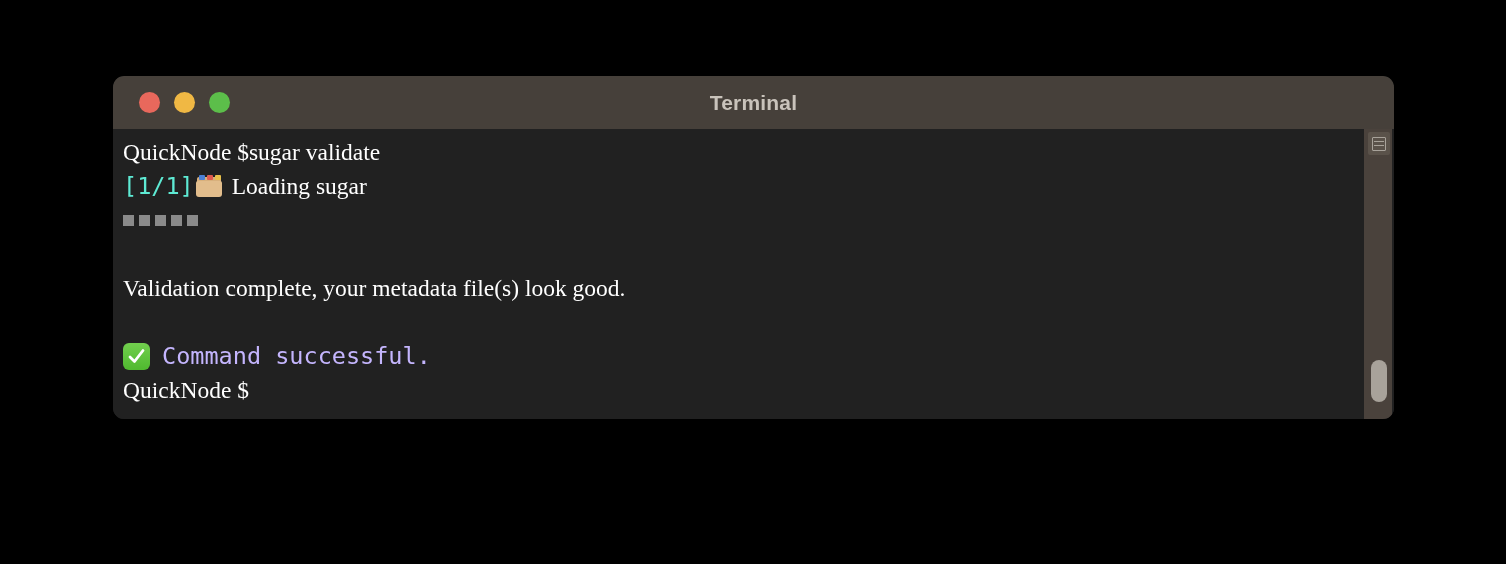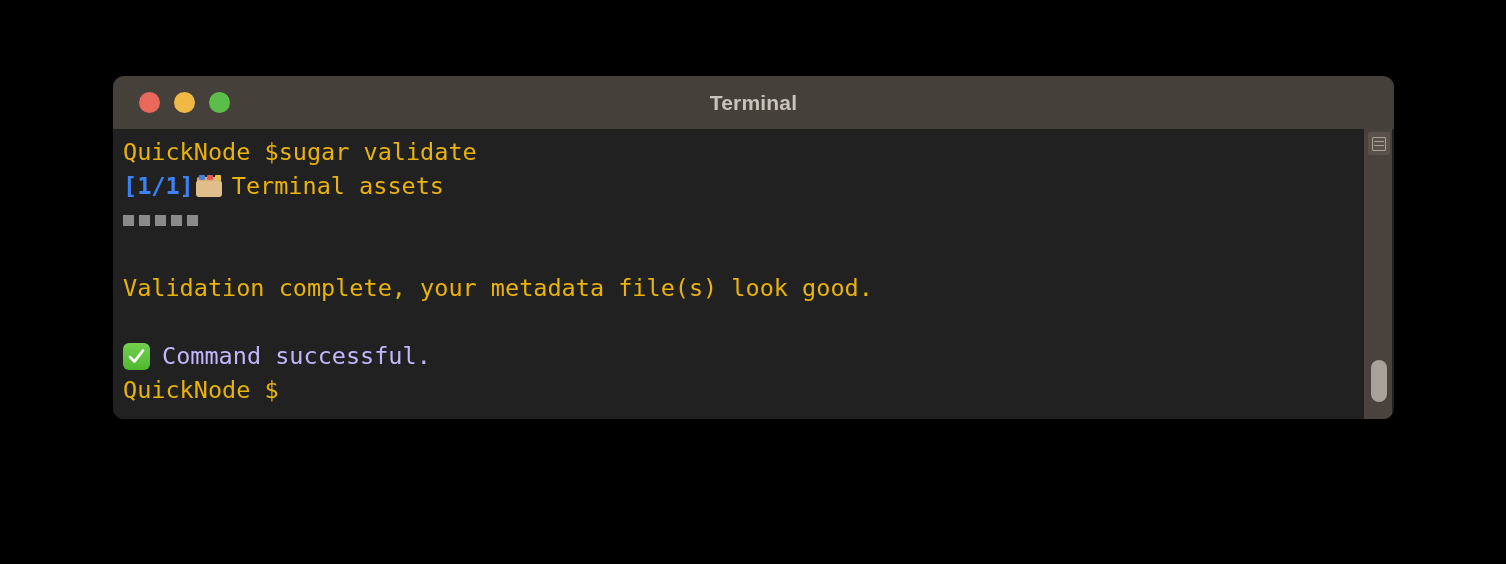--- a/index.html
+++ b/index.html
@@ -100,22 +100,22 @@
     font-family: "DejaVu Sans Mono", monospace;
     font-size: 23.5px;
     color: #f2f2f2;
     white-space: pre;
     display: flex;
     align-items: center;
     letter-spacing: 0px;
   }
   .line.blank { color: transparent; }
 
-  .txt-white { color: #eab308; }
-  .txt-gray  { color: #3b82f6; font-weight: bold; }
+  .txt-white { color: #ffffff; font-family: Liberation Serif, serif; }
+  .txt-gray  { color: #5eead4; }
   .txt-green { color: #c4b5fd; }
 
   
   .progress-squares {
     display: inline-flex;
     align-items: center;
     gap: 5px;
     margin-right: 12px;
   }
   .progress-squares i {
@@ -257,21 +257,21 @@
 
         <div class="line">
           <span class="txt-gray">[1/1]</span>
           <span class="emoji-cardbox">
             <span class="box-back"></span>
             <span class="tab t1"></span>
             <span class="tab t2"></span>
             <span class="tab t3"></span>
             <span class="box-body"></span>
           </span>
-          <span class="txt-white">Terminal assets</span>
+          <span class="txt-white">Loading sugar</span>
         </div>
 
         <div class="line">
           <span class="progress-squares">
             <i></i><i></i><i></i><i></i><i></i>
           </span>
         </div>
 
         <div class="line blank">&nbsp;</div>
 

